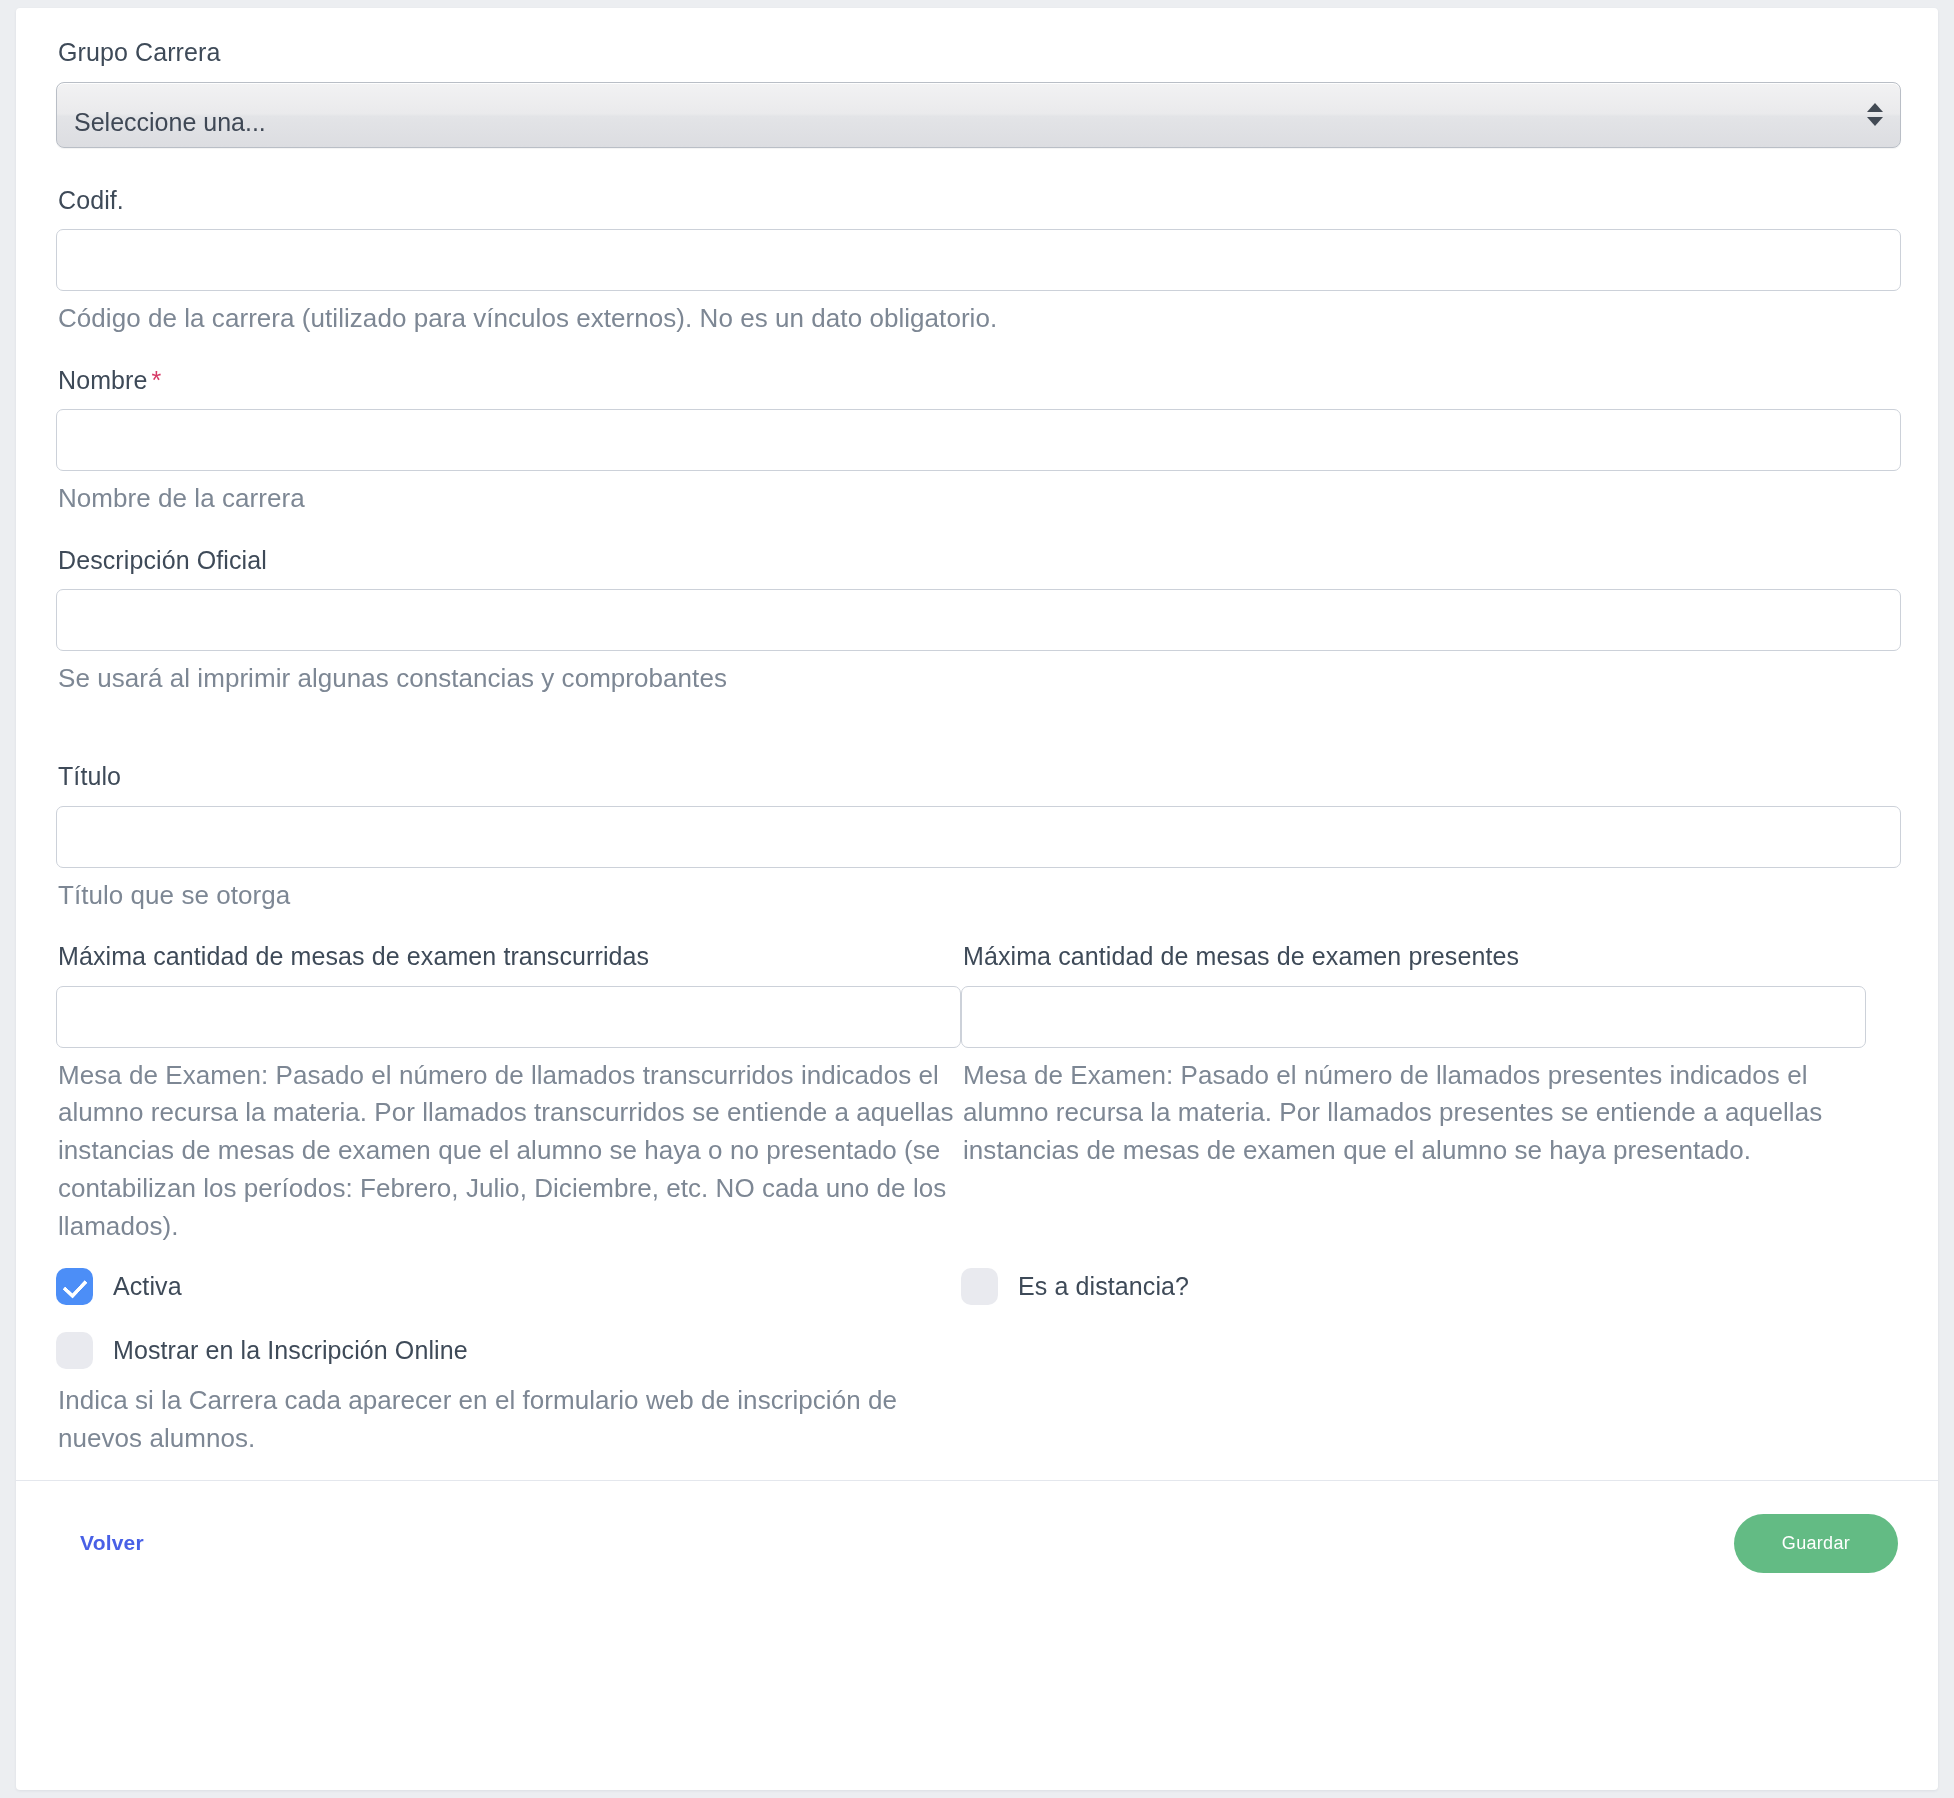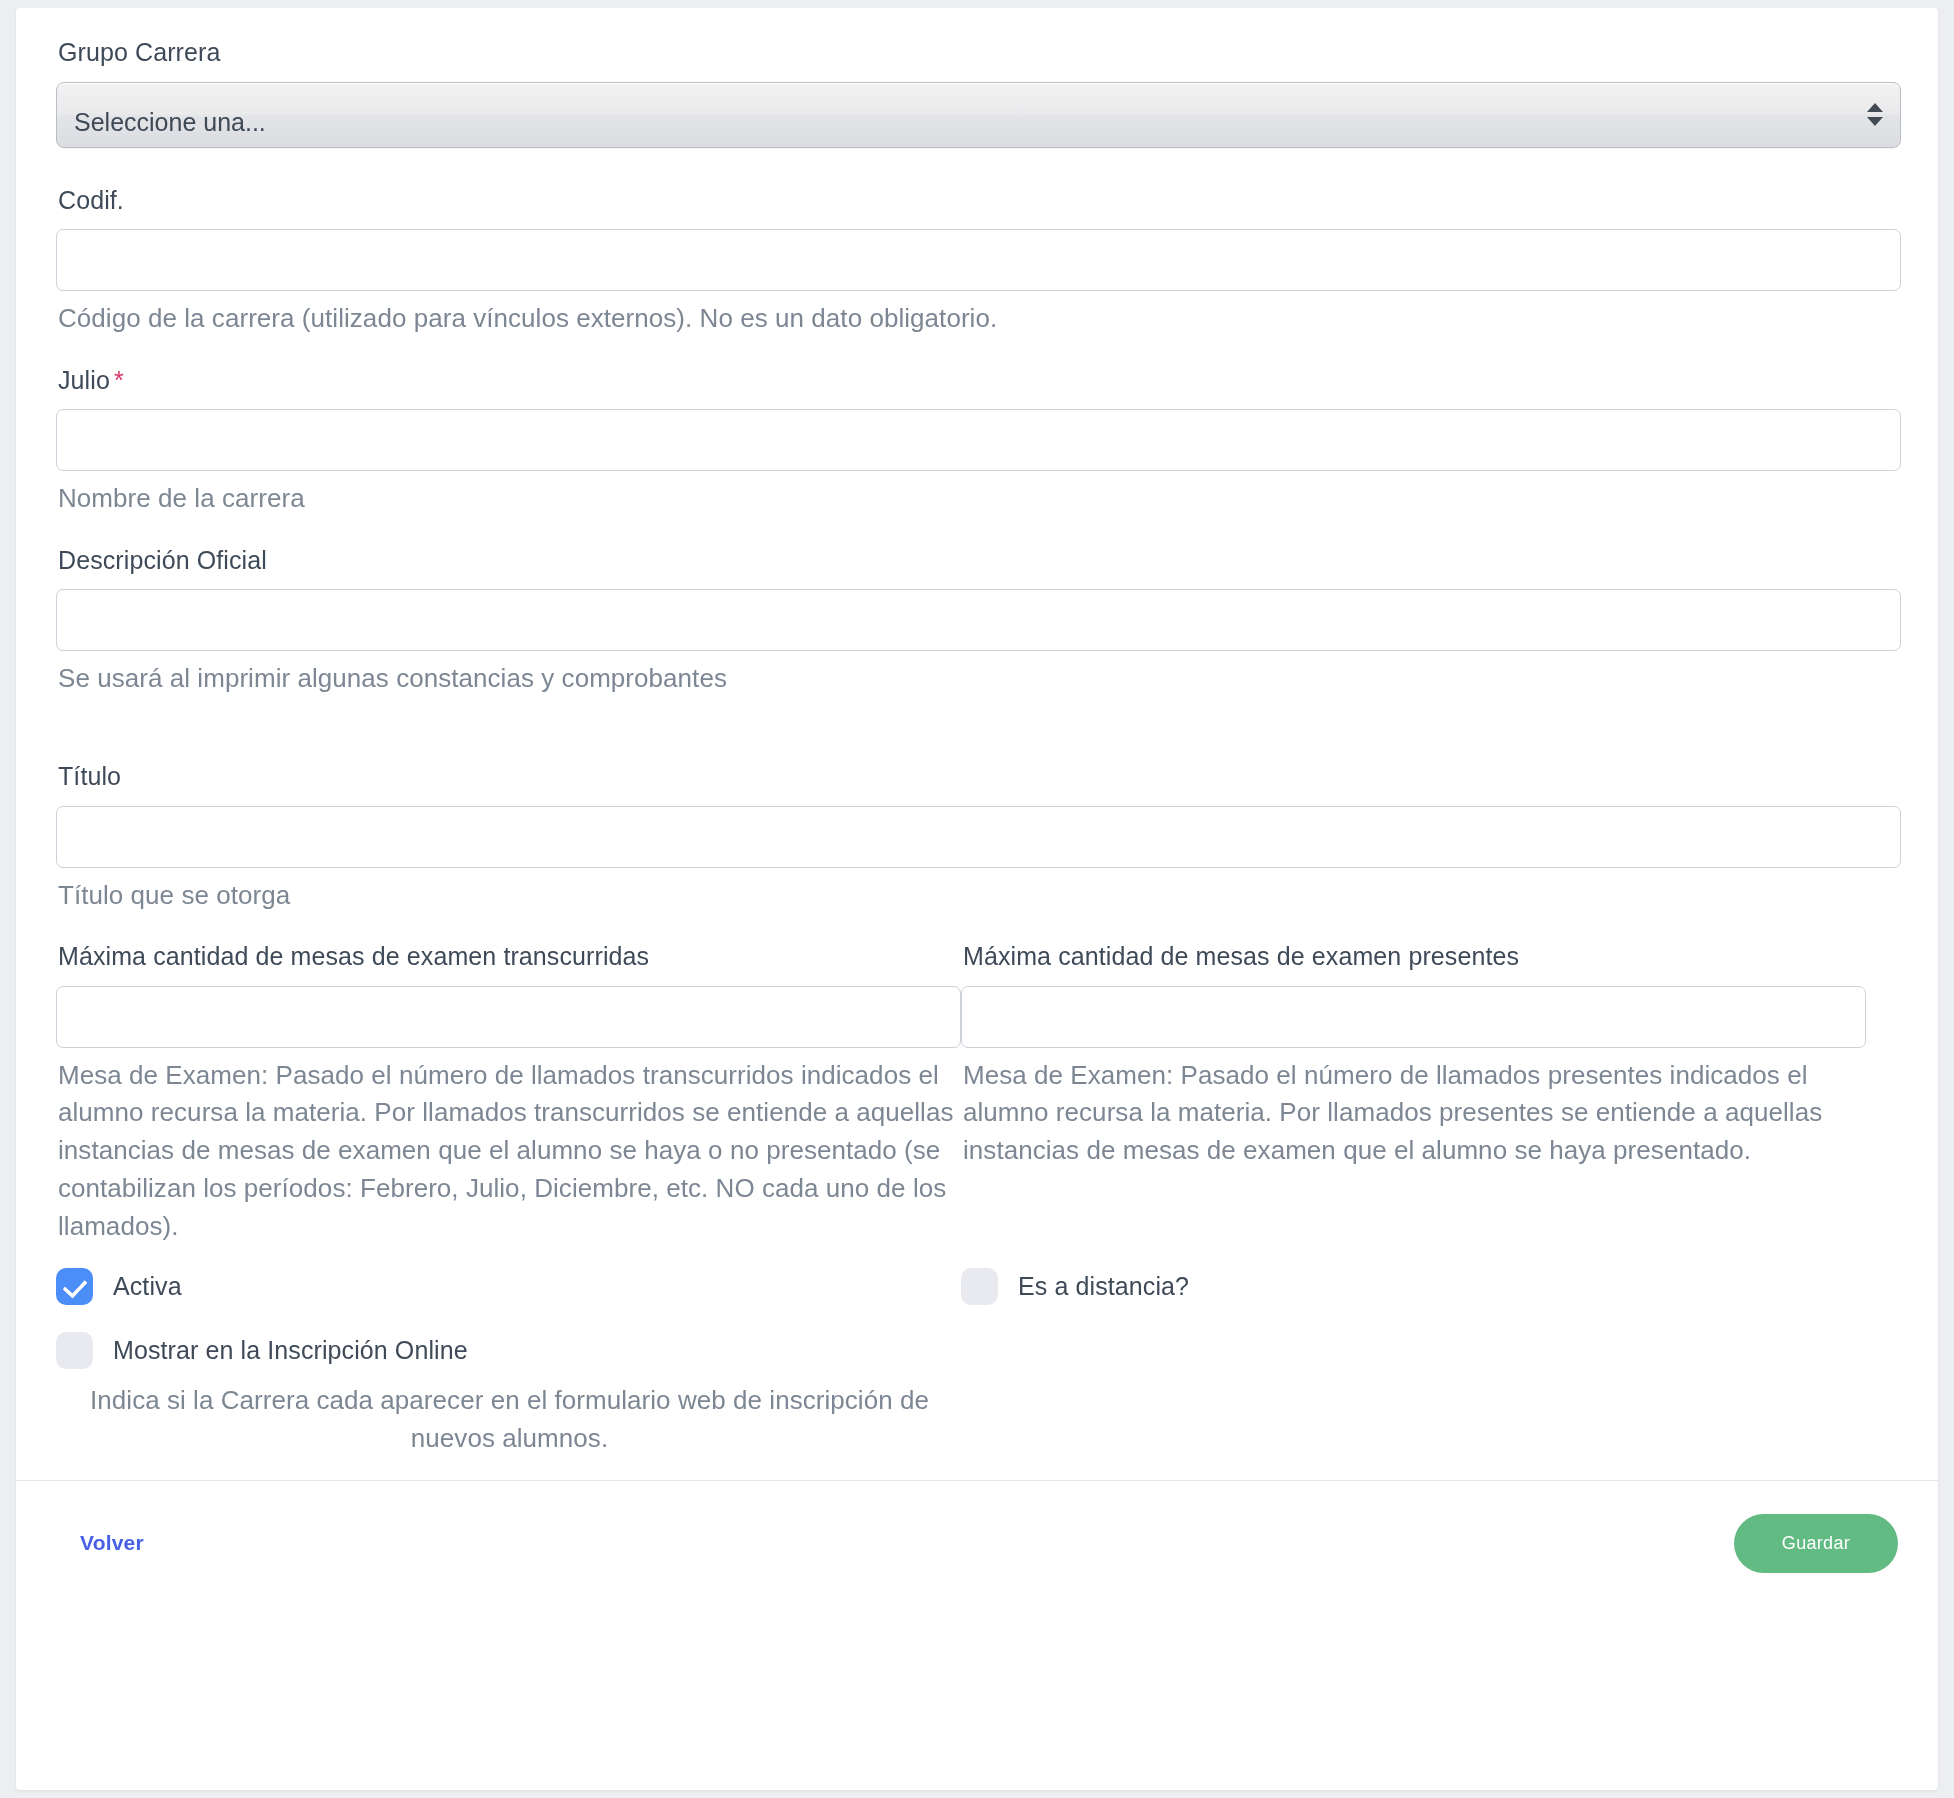--- a/index.html
+++ b/index.html
@@ -160,21 +160,21 @@
   .chk-label {
     font-size: 25px;
     color: #3e4a58;
     margin-left: 20px;
     letter-spacing: .1px;
   }
 
   .checks-grid {
     display: flex;
   }
-  .checks-grid > .col { width: 905px; flex: 0 0 905px; text-align: center; }
+  .checks-grid > .col { width: 905px; flex: 0 0 905px; }
 
   
   .divider {
     border: 0;
     border-top: 1px solid #e4e7ed;
     margin: 0;
   }
   .card-footer {
     display: flex;
     align-items: center;
@@ -231,21 +231,21 @@
 
       <div class="field">
         <label class="field-label">Codif.</label>
         <input class="txt-input" type="text" value="" style="">
         <div class="help-text">Código de la carrera (utilizado para vínculos externos). No es un dato obligatorio.</div>
       </div>
 
       <div class="gap-md"></div>
 
       <div class="field">
-        <label class="field-label"><span>Julio</span><span class="req-star">*</span></label>
+        <label class="field-label"><span>Nombre</span><span class="req-star">*</span></label>
         <input class="txt-input" type="text" value="" style="">
         <div class="help-text">Nombre de la carrera</div>
       </div>
 
       <div class="gap-md"></div>
 
       <div class="field">
         <label class="field-label">Descripción Oficial</label>
         <input class="txt-input" type="text" value="" style="">
         <div class="help-text">Se usará al imprimir algunas constancias y comprobantes</div>

